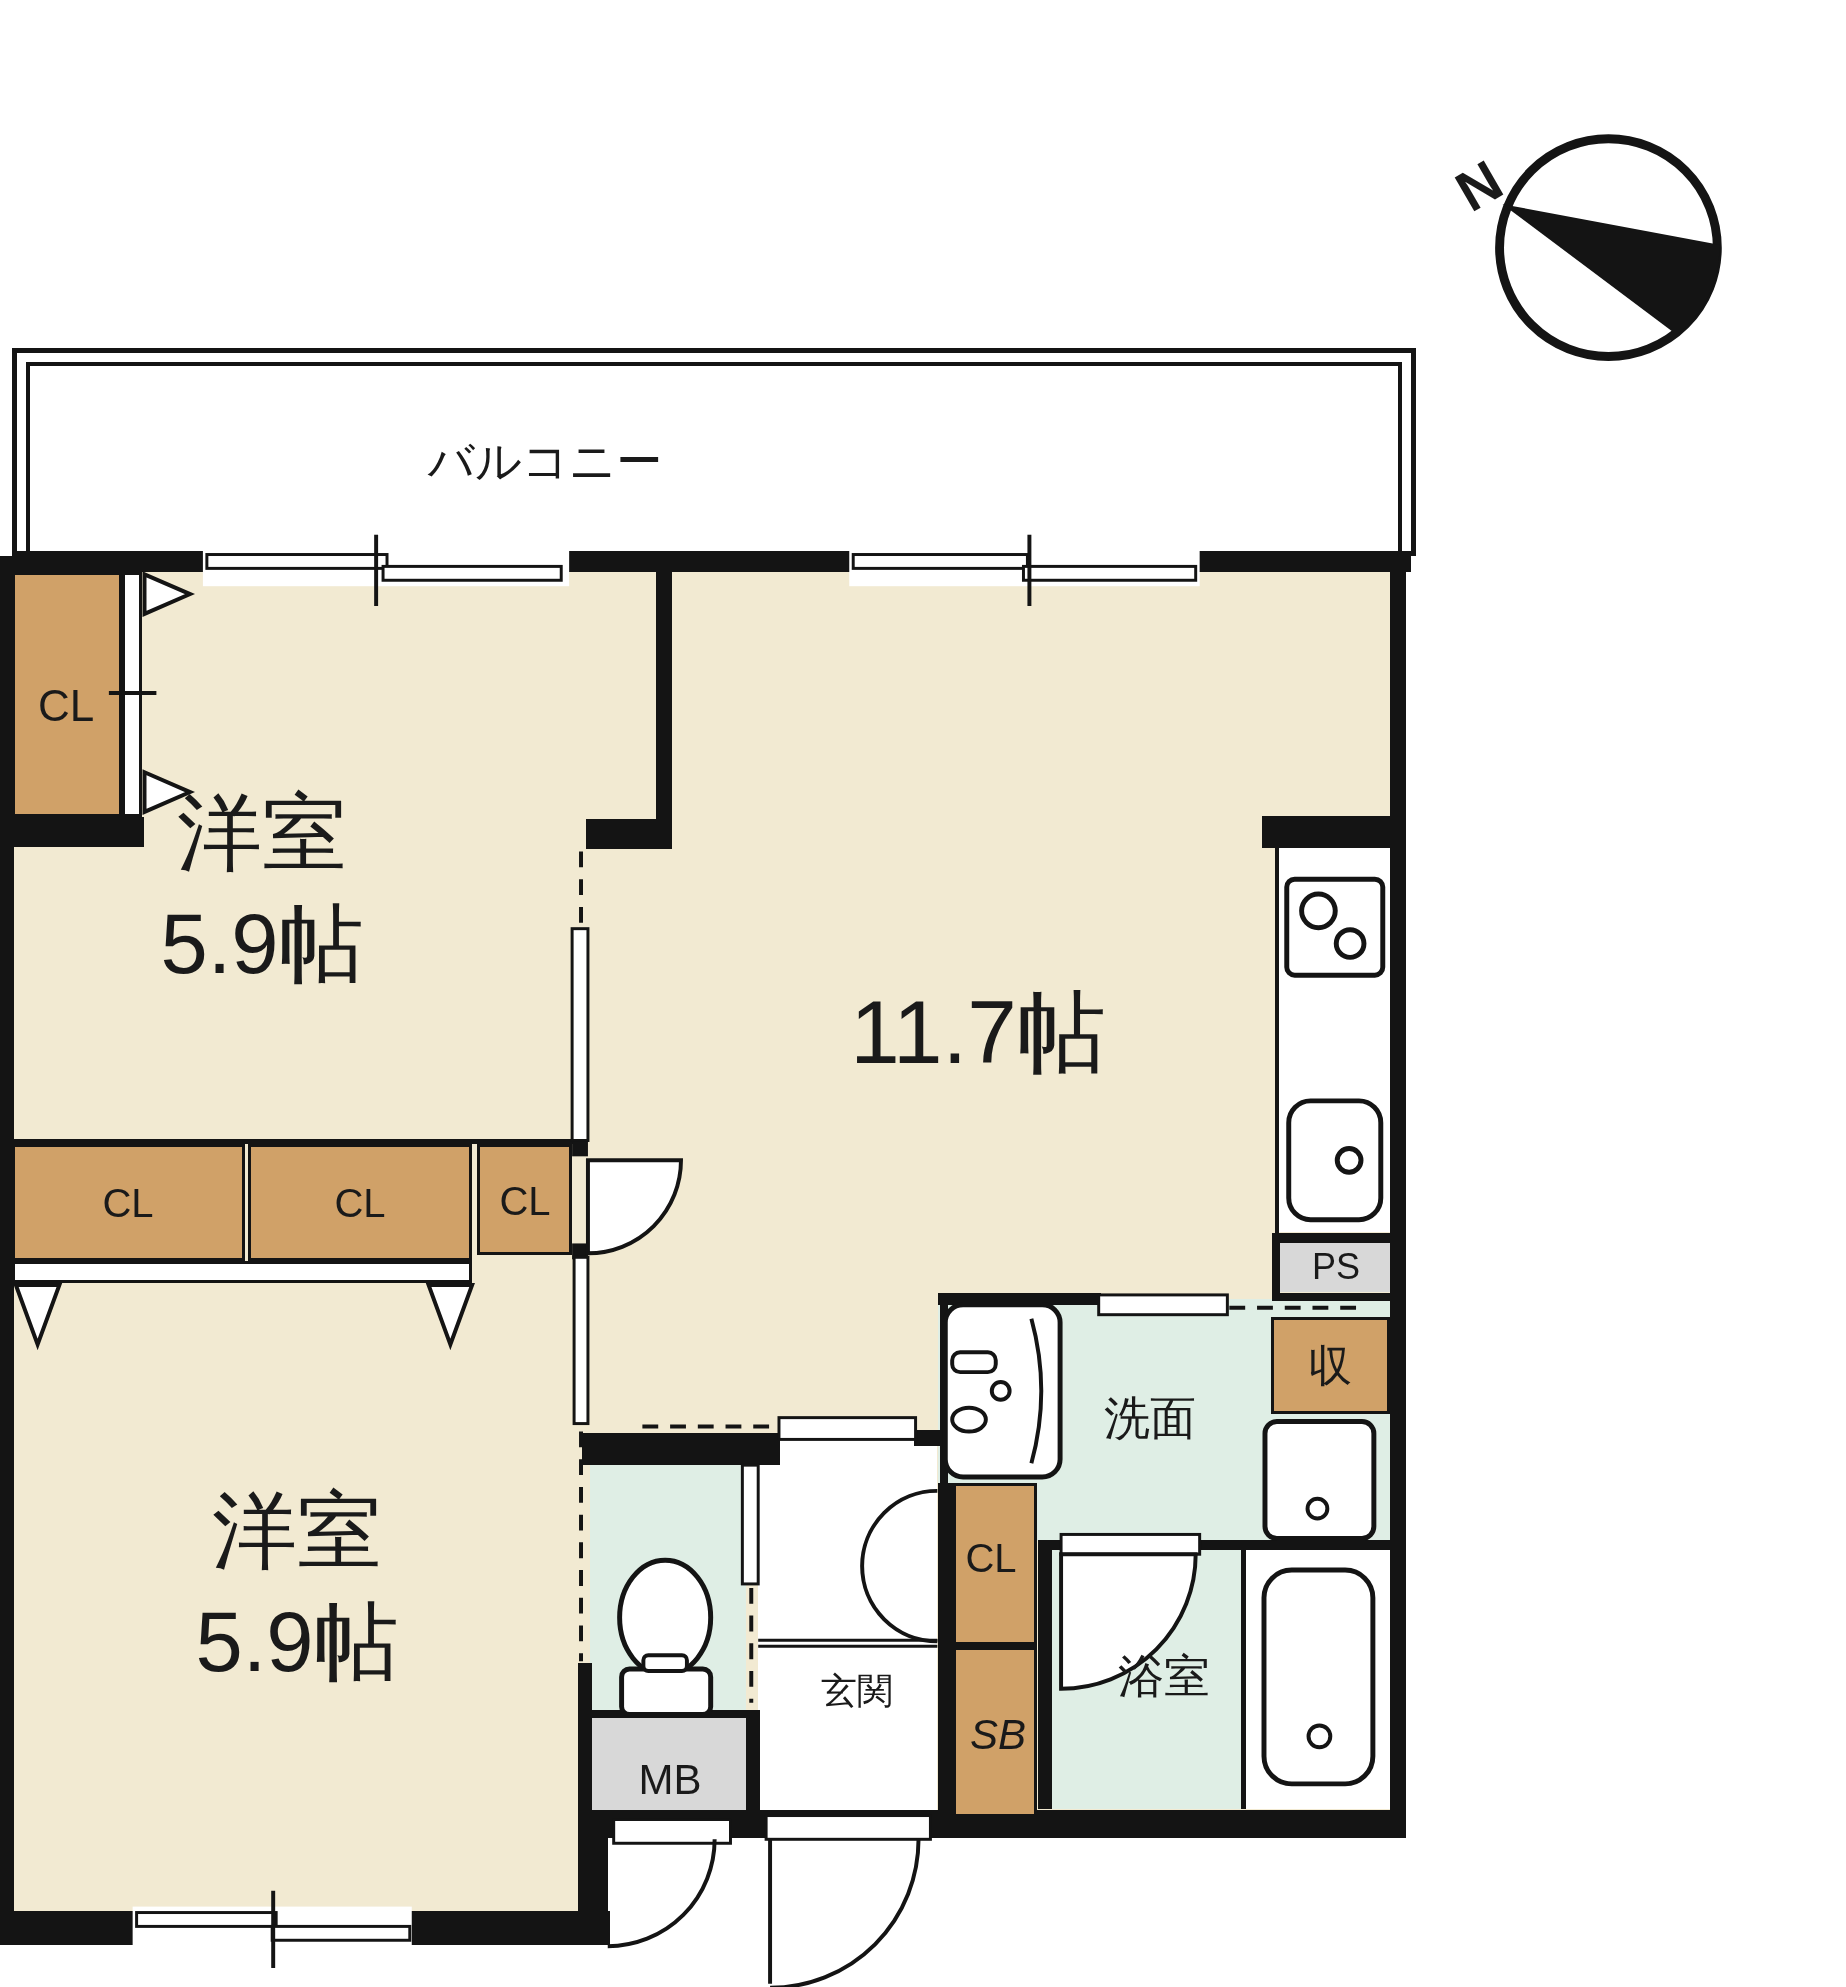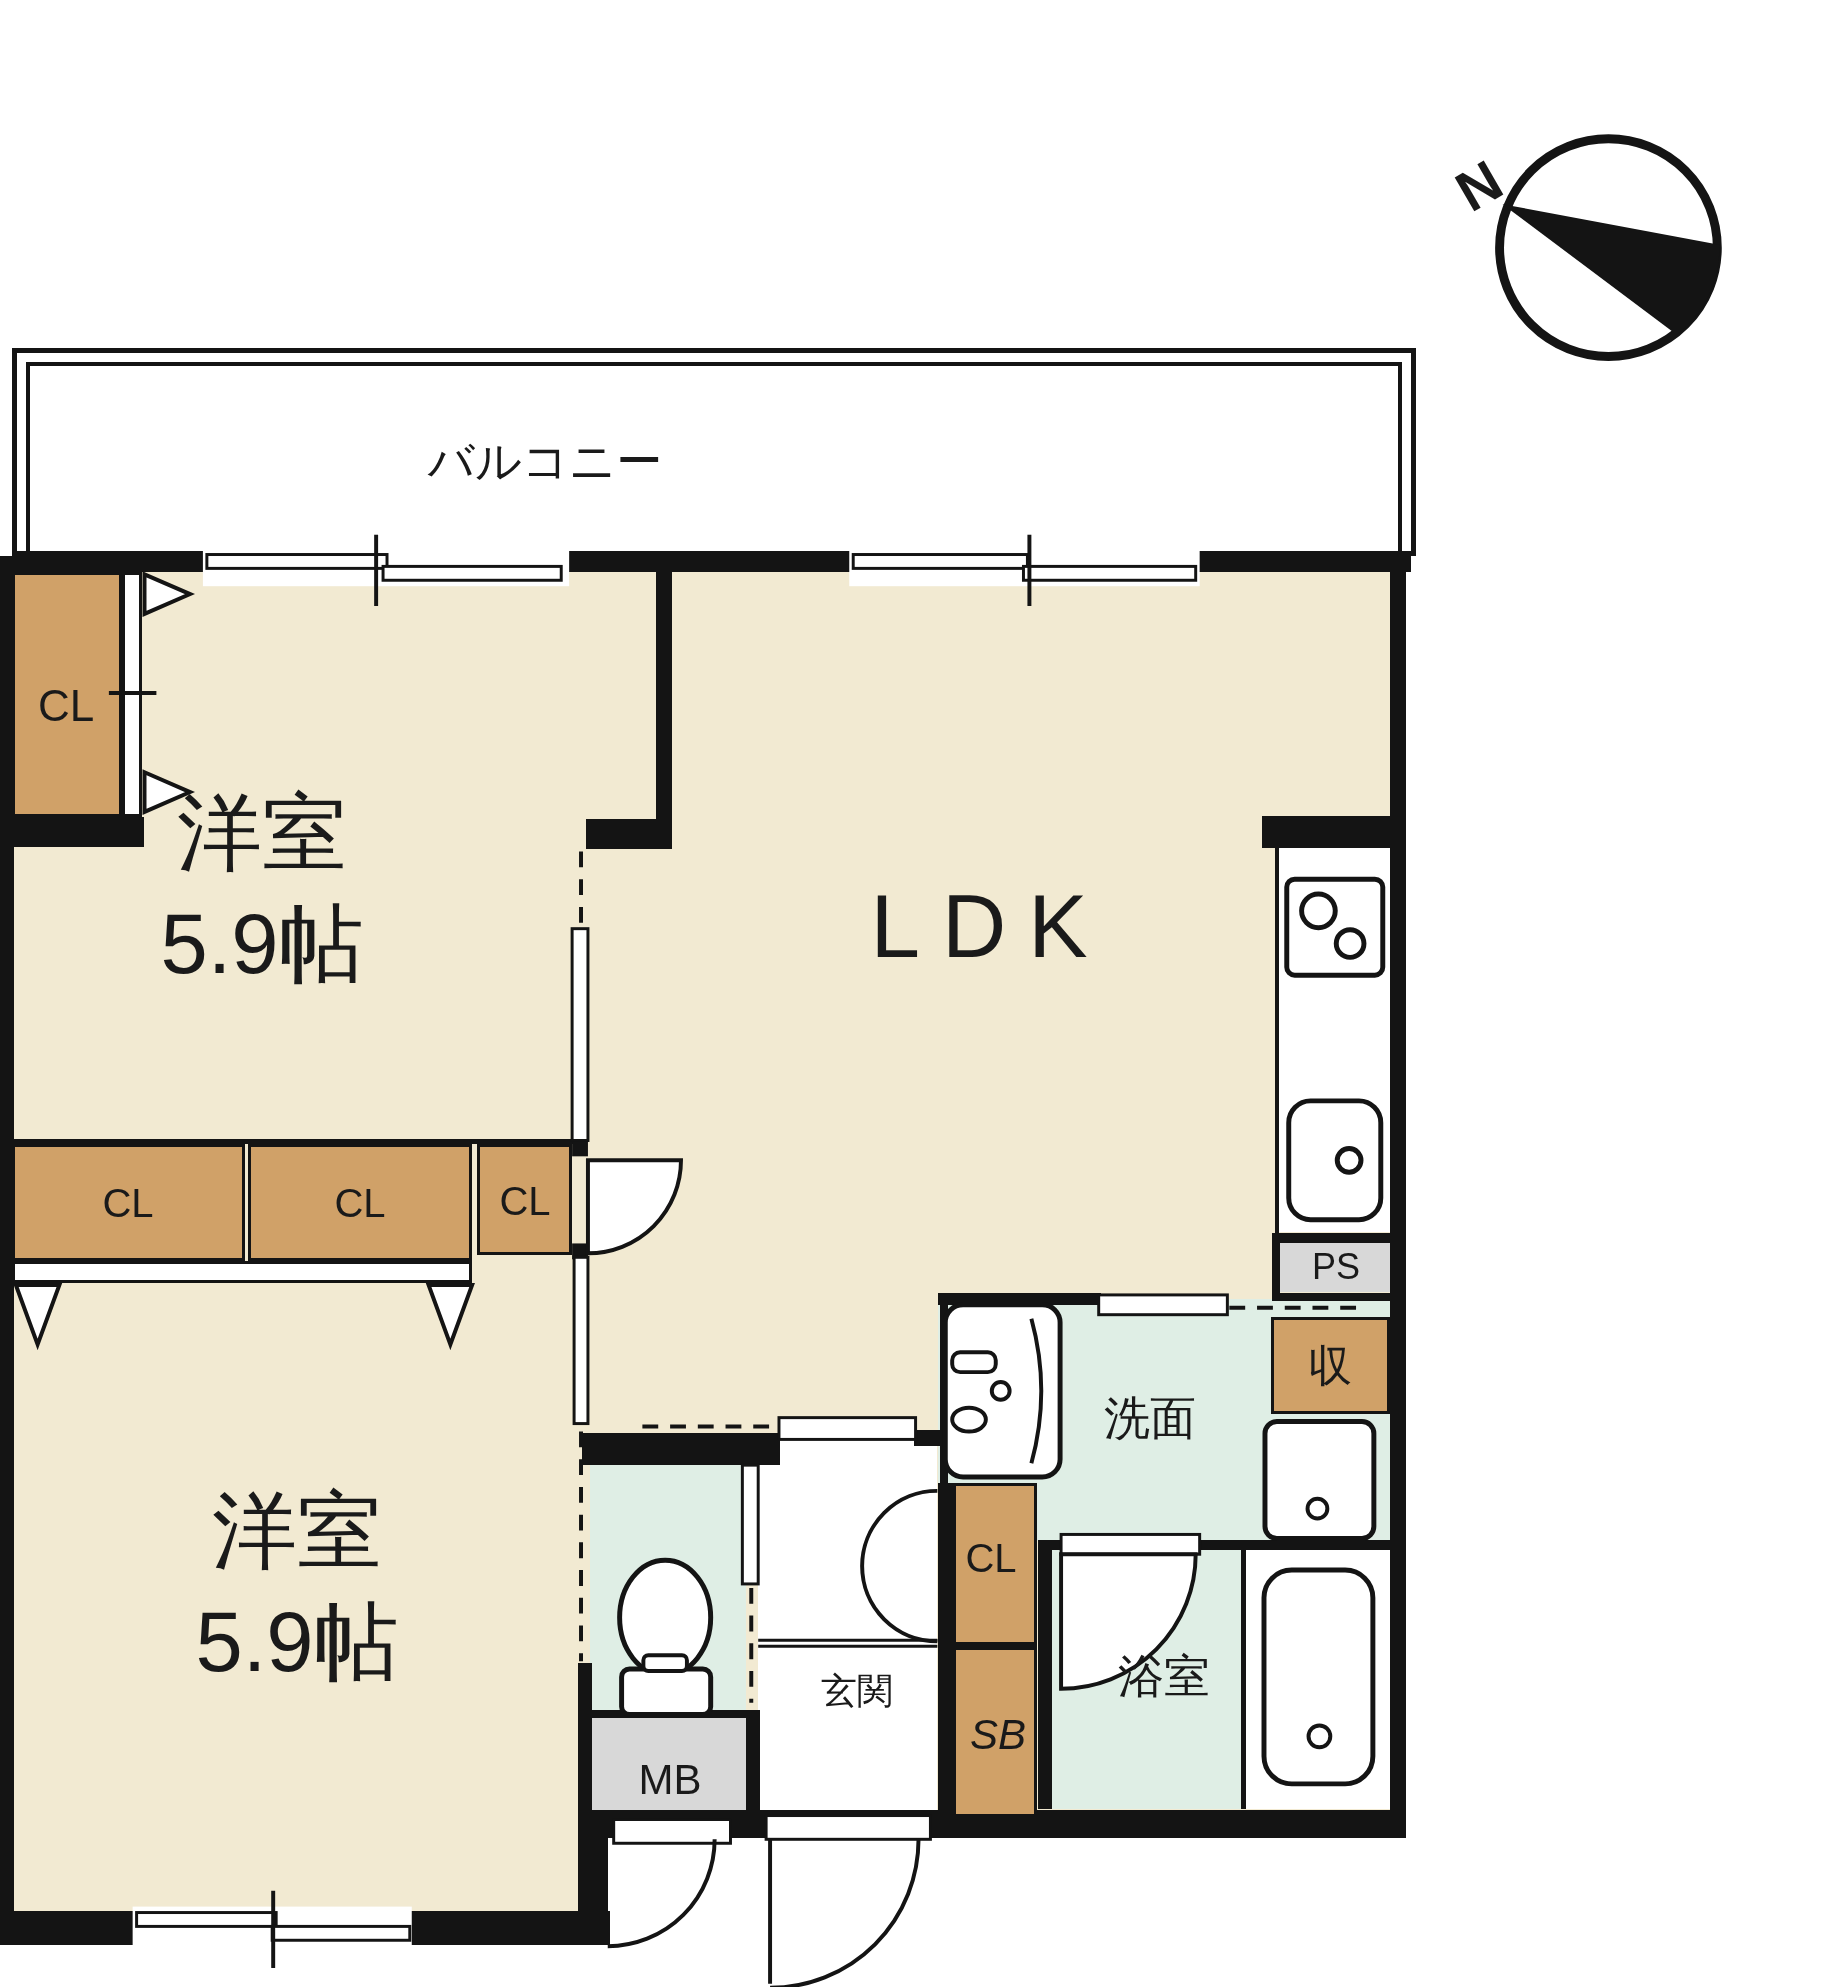--- a/index.html
+++ b/index.html
@@ -172,21 +172,21 @@
       <circle cx="1625" cy="250" r="110" fill="#fff" stroke="#141414" stroke-width="9"></circle>
       <path d="M1518,206 L1737,247 A110,110 0 0 1 1694,338 Z" fill="#141414"></path>
     </g>
   </svg>
 
   <div class="label" style="left:545px;top:461px;font-size:46px;">バルコニー</div>
 
   <div class="label" style="left:262px;top:832px;font-size:85px;">洋室</div>
   <div class="label" style="left:262px;top:943px;font-size:85px;">5.9帖</div>
 
-  <div class="label" style="left:990px;top:926px;font-size:89px;letter-spacing:22px;">LDK</div>
+  <div class="label" style="left:978px;top:1032px;font-size:89px;">11.7帖</div>
 
   <div class="label" style="left:297px;top:1530px;font-size:85px;">洋室</div>
   <div class="label" style="left:297px;top:1641px;font-size:85px;">5.9帖</div>
 
   <div class="label" style="left:66px;top:706px;font-size:44px;">CL</div>
   <div class="label" style="left:128px;top:1203px;font-size:40px;">CL</div>
   <div class="label" style="left:360px;top:1203px;font-size:40px;">CL</div>
   <div class="label" style="left:525px;top:1201px;font-size:40px;">CL</div>
   <div class="label" style="left:991px;top:1558px;font-size:40px;">CL</div>
 

